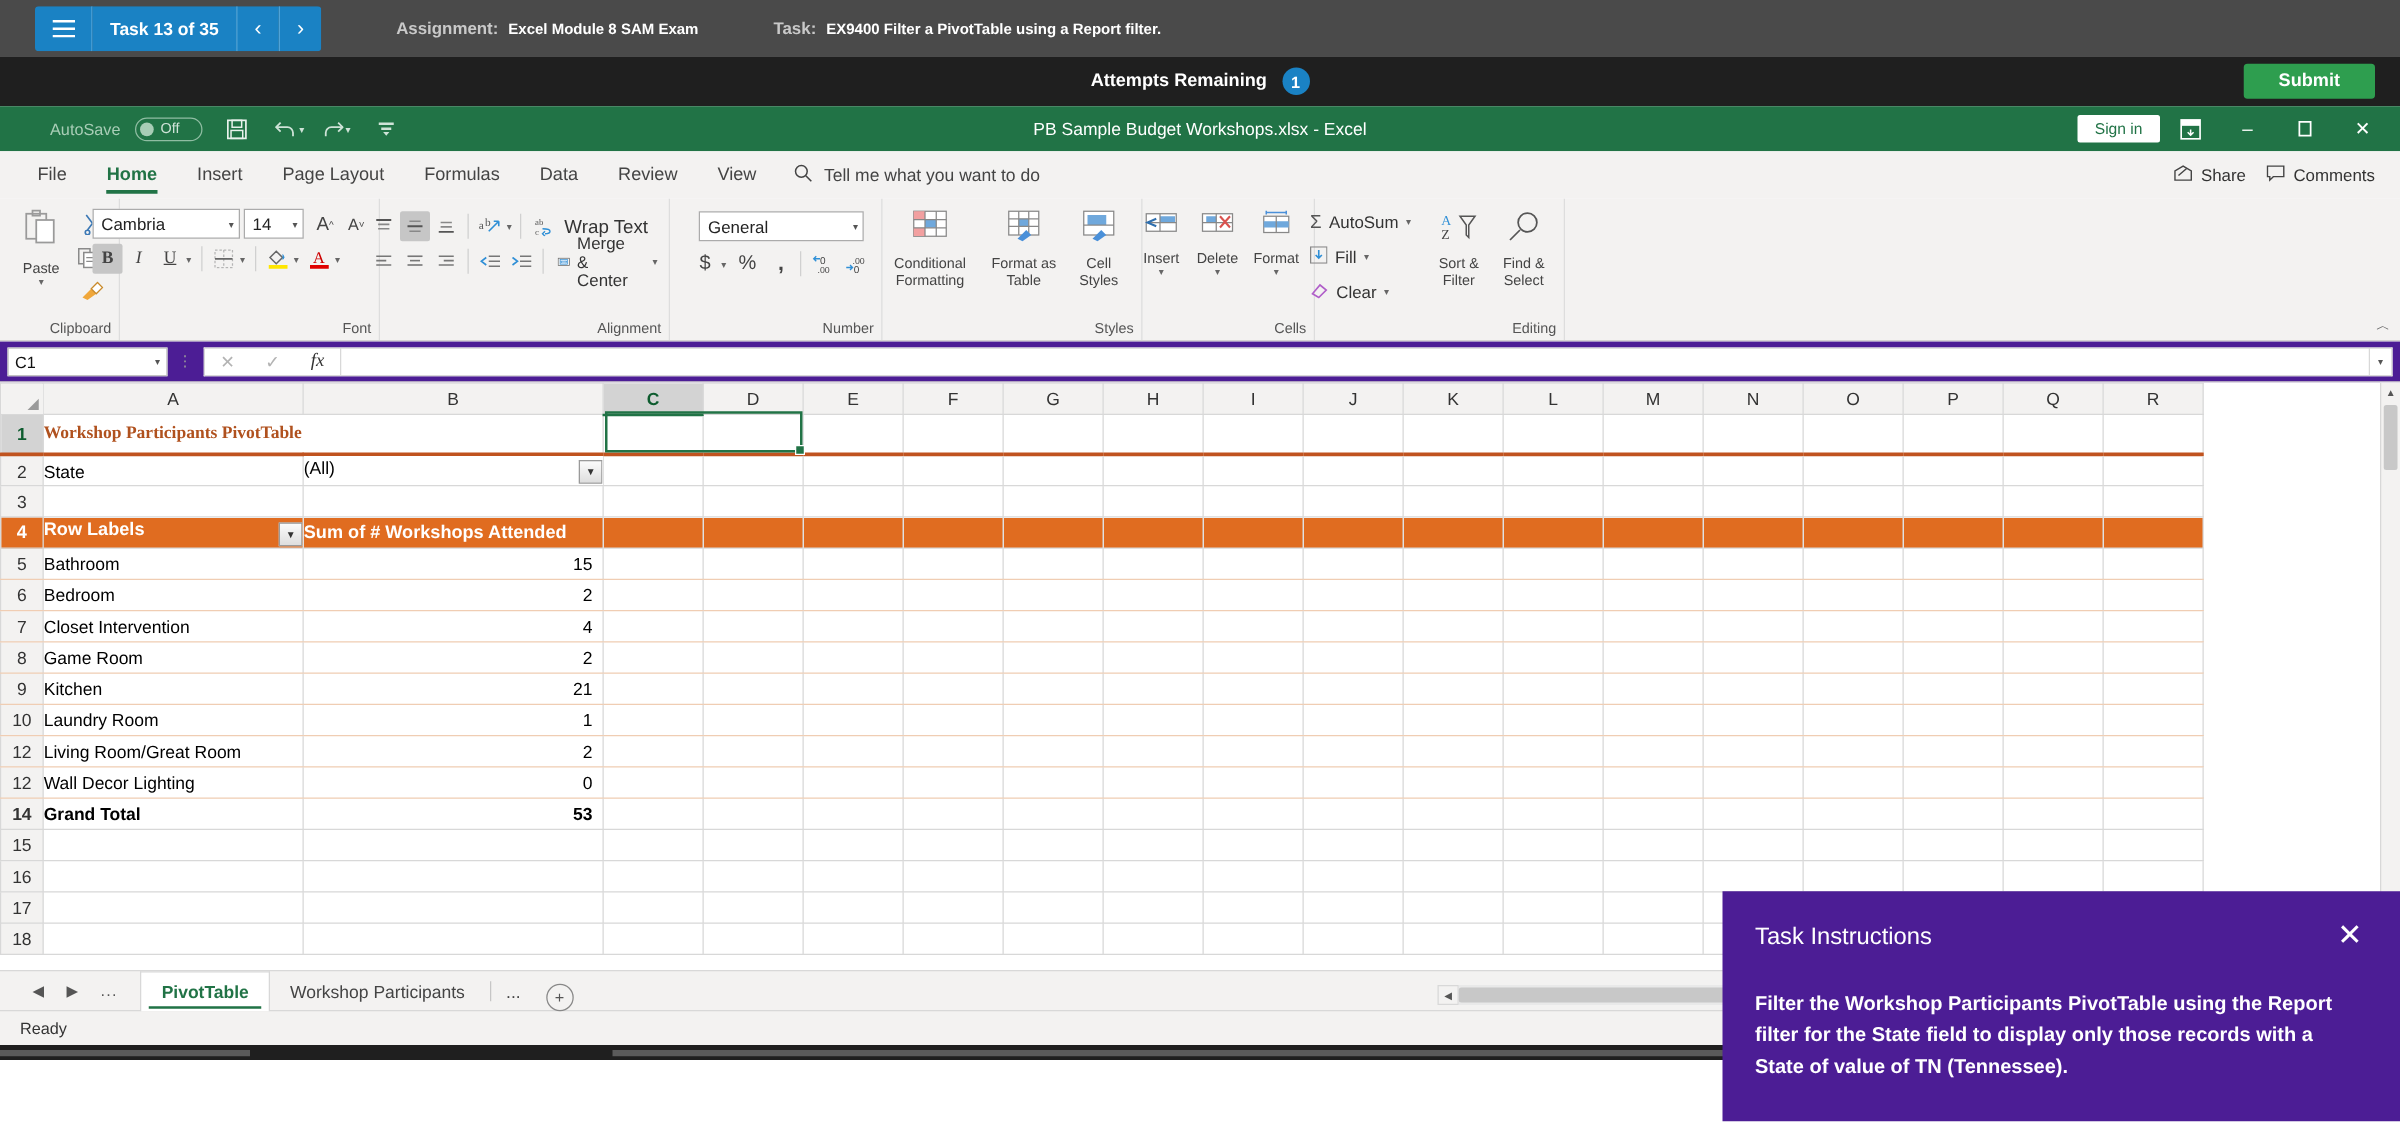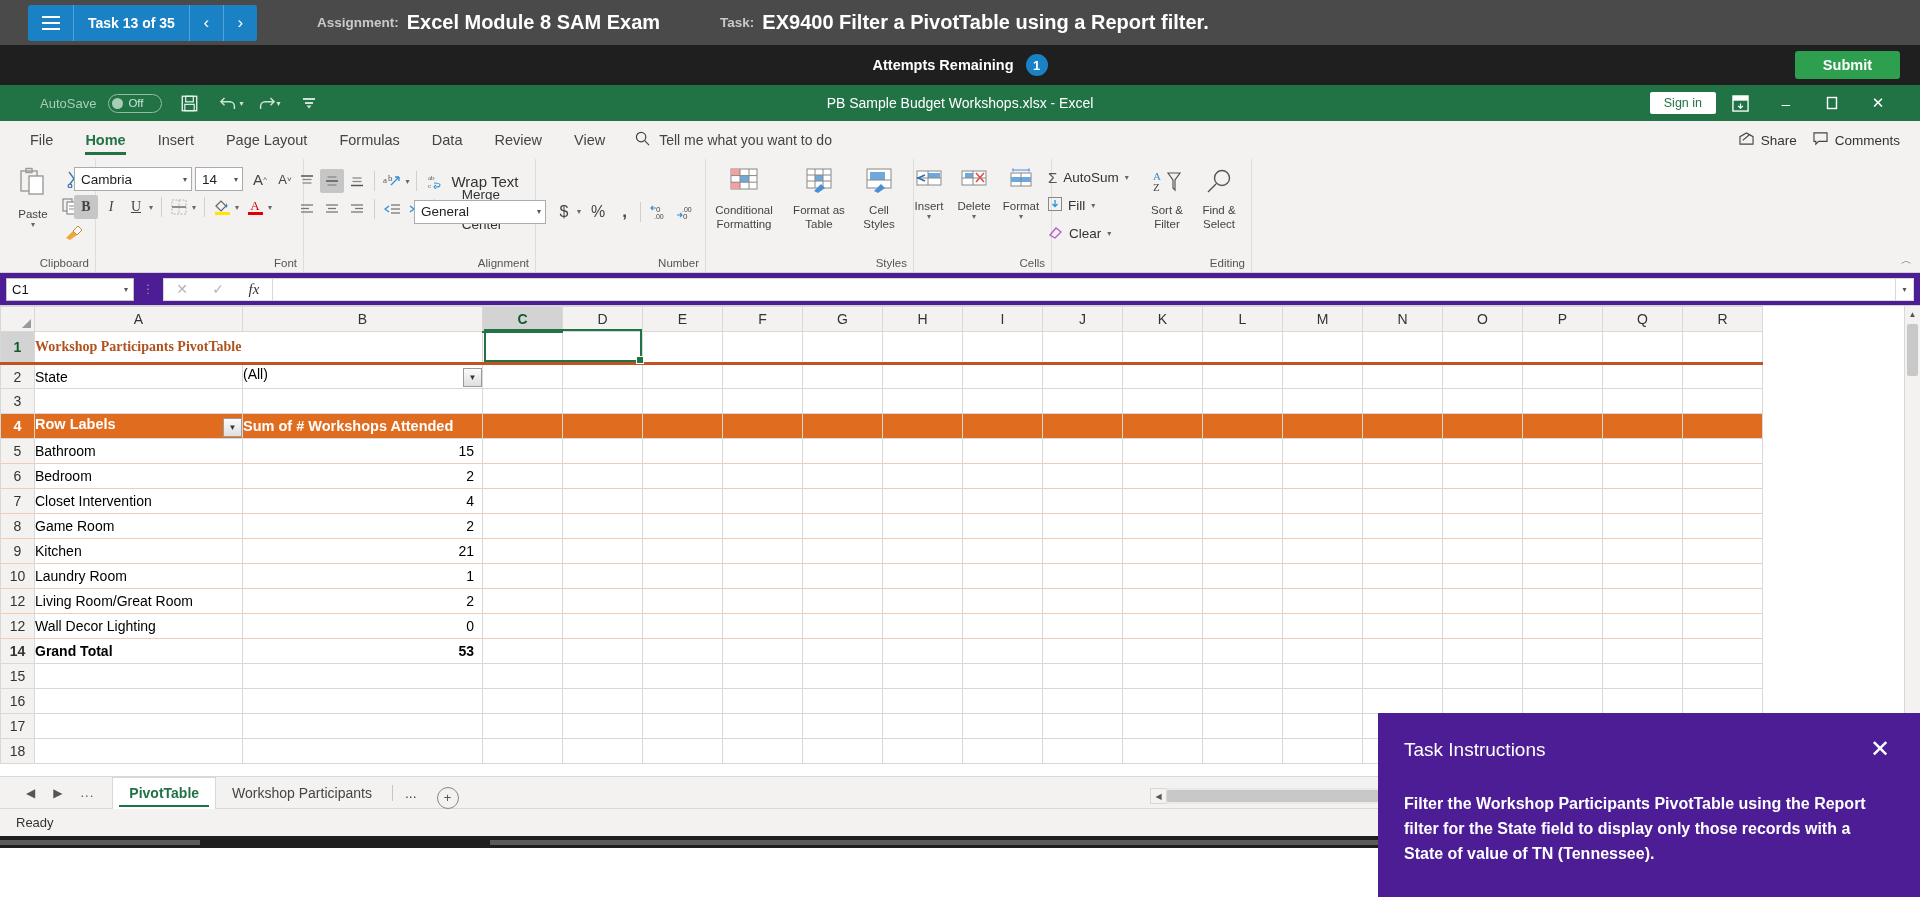--- a/index.html
+++ b/index.html
@@ -24,21 +24,21 @@
   .task-nav-btn {
     background: #1a82c4; color: #fff;
     height: 36px; display: flex; align-items: center; justify-content: center;
     cursor: pointer;
   }
   .tn-ham { width: 46px; border-right: 1px solid #4fa3d8; font-size: 18px; }
   .tn-label { padding: 0 14px; font-size: 14px; font-weight: bold; white-space: nowrap; }
   .tn-arrow { width: 34px; border-left: 1px solid #4fa3d8; font-size: 17px; }
   .sam-meta { display: flex; align-items: center; margin-left: 60px; }
   .sam-meta-label { color: #c9c9c9; font-size: 13.5px; font-weight: bold; margin-right: 8px; }
-  .sam-meta-value { color: #ffffff; font-size: 20px; font-weight: bold; }
+  .sam-meta-value { color: #ffffff; font-size: 12px; font-weight: bold; }
   .sam-meta-gap { width: 60px; }
 
   
   .sam-attempts {
     height: 40px; background: #1f1f1f;
     display: flex; align-items: center; justify-content: center;
     position: relative;
   }
   .attempts-text { color: #fff; font-size: 14.5px; font-weight: bold; }
   .attempts-badge {
@@ -69,21 +69,21 @@
   .autosave-off { color: #cfe3d8; font-size: 11.5px; margin-left: 5px; }
   .qat-icon {
     color: #e8f2ec; font-size: 17px; padding: 2px 5px; cursor: pointer;
     display: flex; align-items: center;
   }
   .qat-caret { color: #cfe3d8; font-size: 8px; margin-left: 1px; }
   .xl-title {
     position: absolute; left: 0; right: 0; text-align: center;
     color: #fff; font-size: 14px; pointer-events: none;
   }
-  .xl-tb-right { margin-left: auto; display: flex; align-items: center; gap: 2px; padding-right: 20px; }
+  .xl-tb-right { margin-left: auto; display: flex; align-items: center; gap: 2px; padding-right: 8px; }
   .signin-btn {
     background: #fff; color: #217346; font-size: 12.5px;
     padding: 4px 14px; border: none; border-radius: 2px; cursor: pointer;
   }
   .tb-icon { color: #fff; font-size: 15px; width: 44px; height: 30px;
     display: flex; align-items: center; justify-content: center; cursor: pointer; }
 
   
   .ribbon-tabs {
     height: 38px; background: #f3f2f1;
@@ -554,21 +554,21 @@
             </svg>
           <span style="font-size:13.5px;color:#333;">Merge &amp; Center</span>
           <span style="font-size:8px;color:#666;margin-left:4px;">▾</span>
         </div>
       </div>
     </div>
     <div class="rgroup-title">Alignment</div>
   </div>
 
   <div class="rgroup" style="width:170px;">
-    <div class="rgroup-body" style="flex-direction:row;gap:6px;padding-top:6px;align-items:center;">
+    <div class="rgroup-body" style="flex-direction:column;gap:6px;padding-top:6px;align-items:center;">
       <div class="numfmt">
         <span>General</span>
         <span class="ddcaret">▾</span>
       </div>
       <div class="row">
         <div class="smallbtn" style="font-size:16px;">$</div>
         <span style="font-size:8px;color:#666;margin-right:4px;">▾</span>
         <div class="smallbtn" style="font-size:16px;">%</div>
         <div class="smallbtn" style="font-size:17px;font-weight:bold;"> ,</div>
         <div class="sep"></div>

